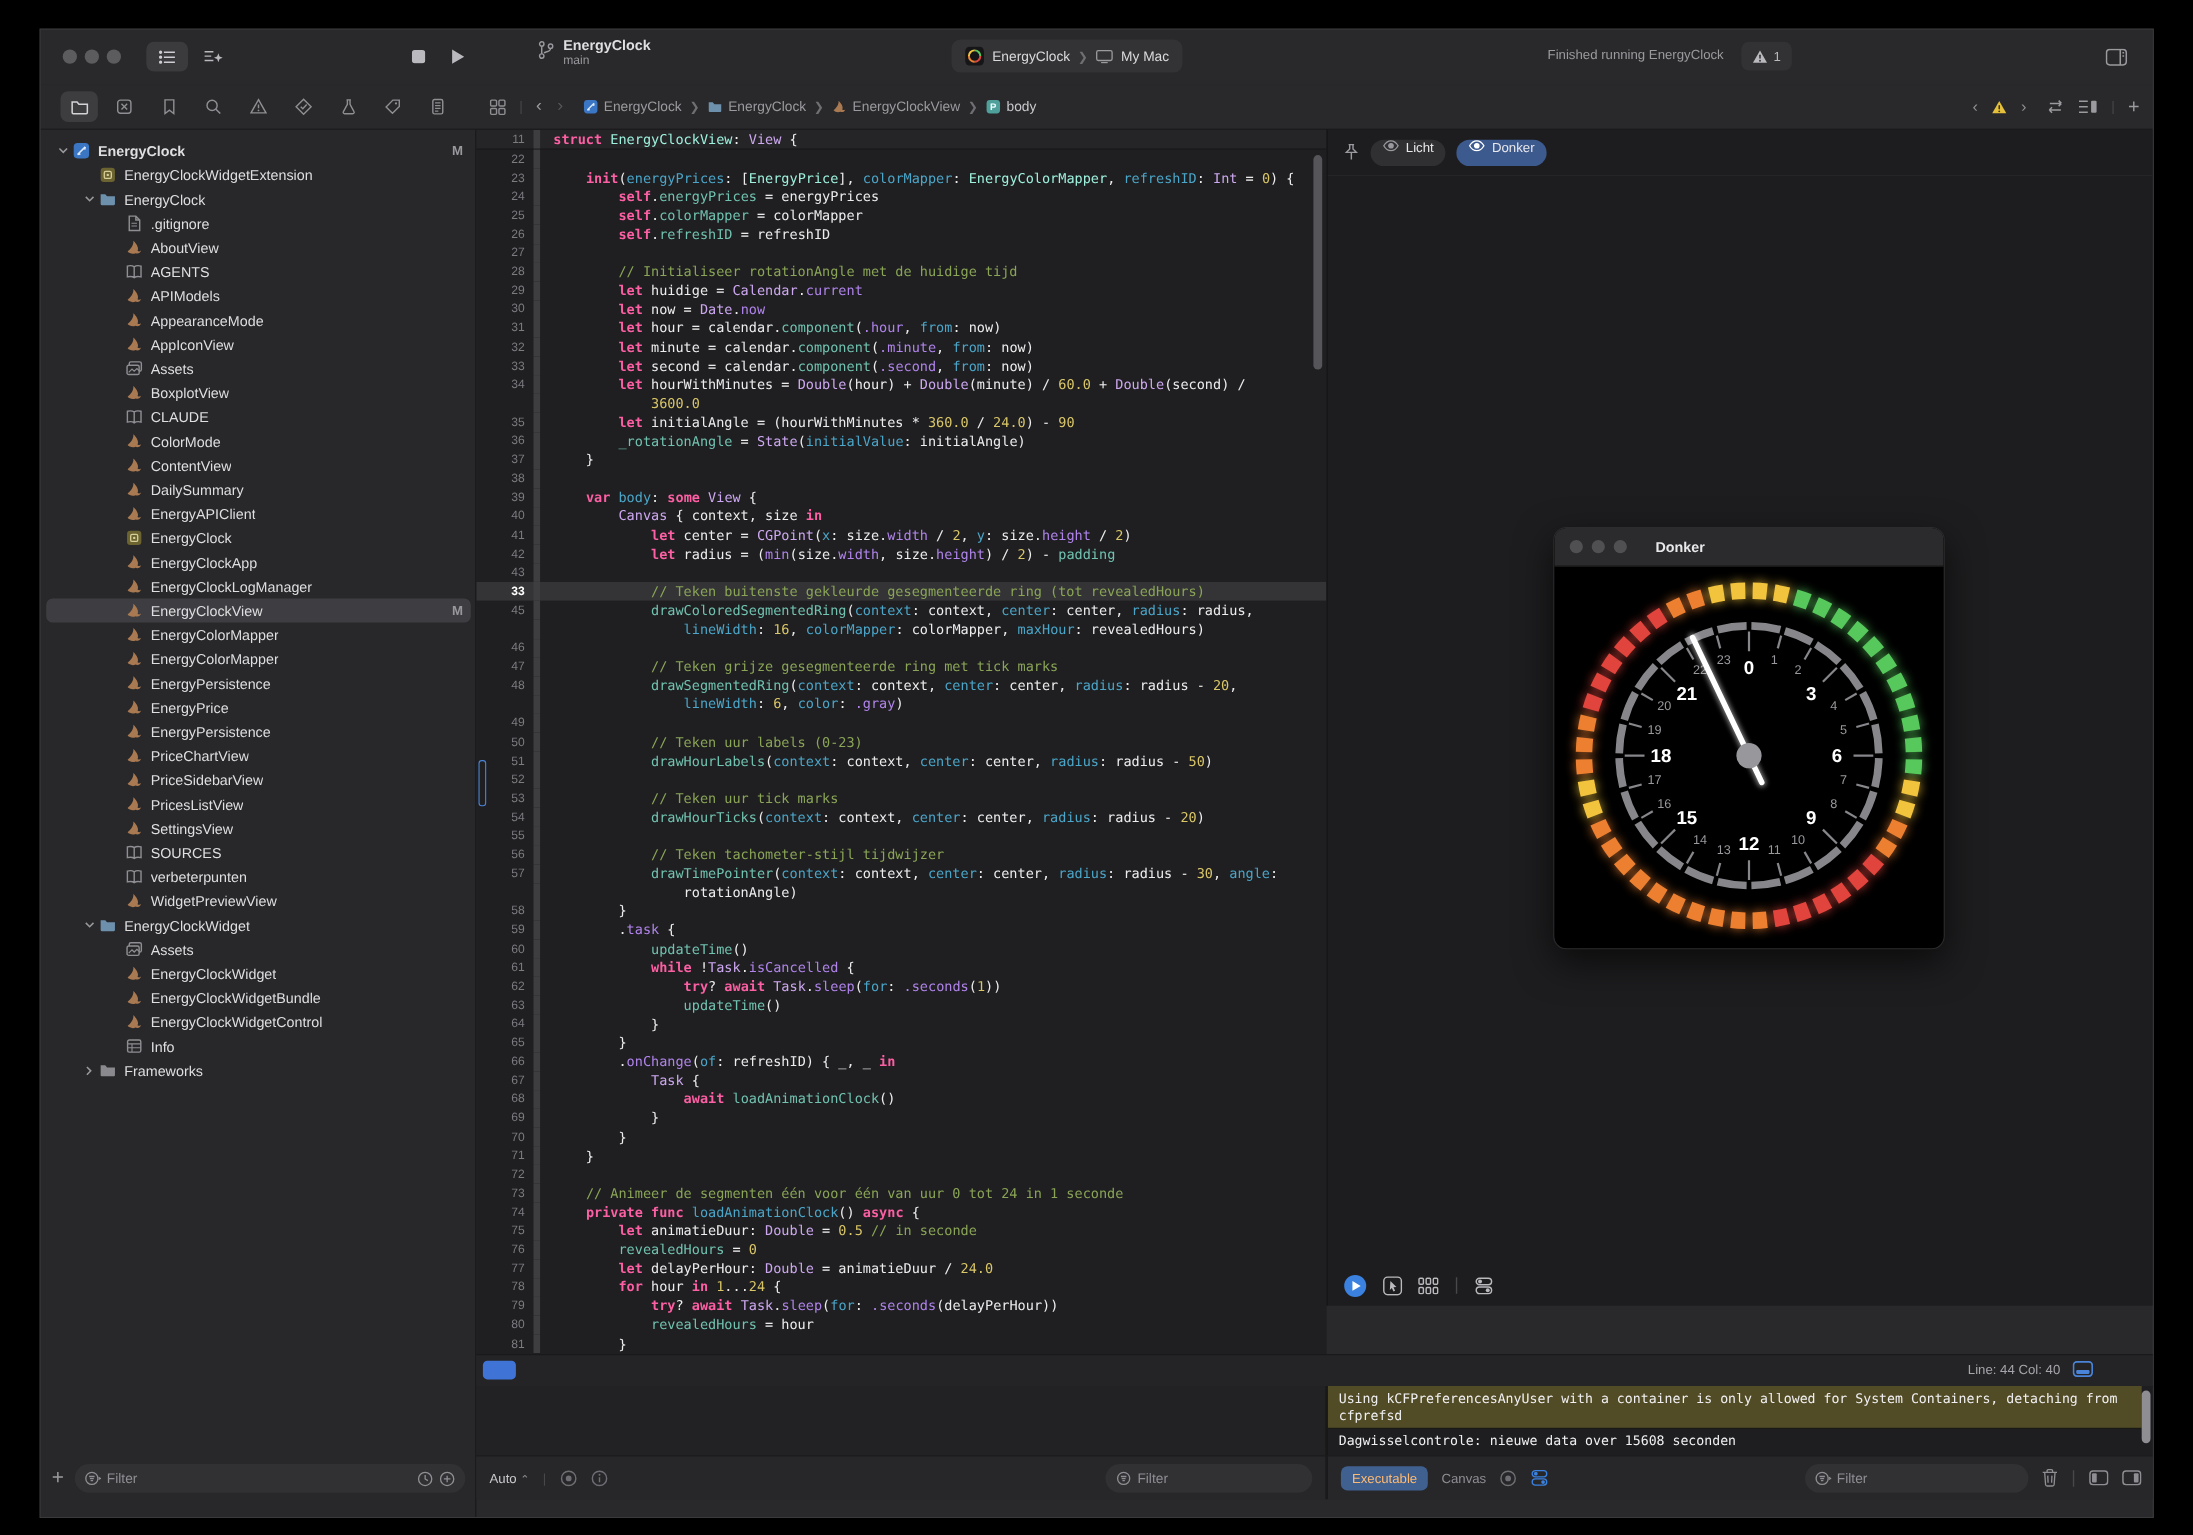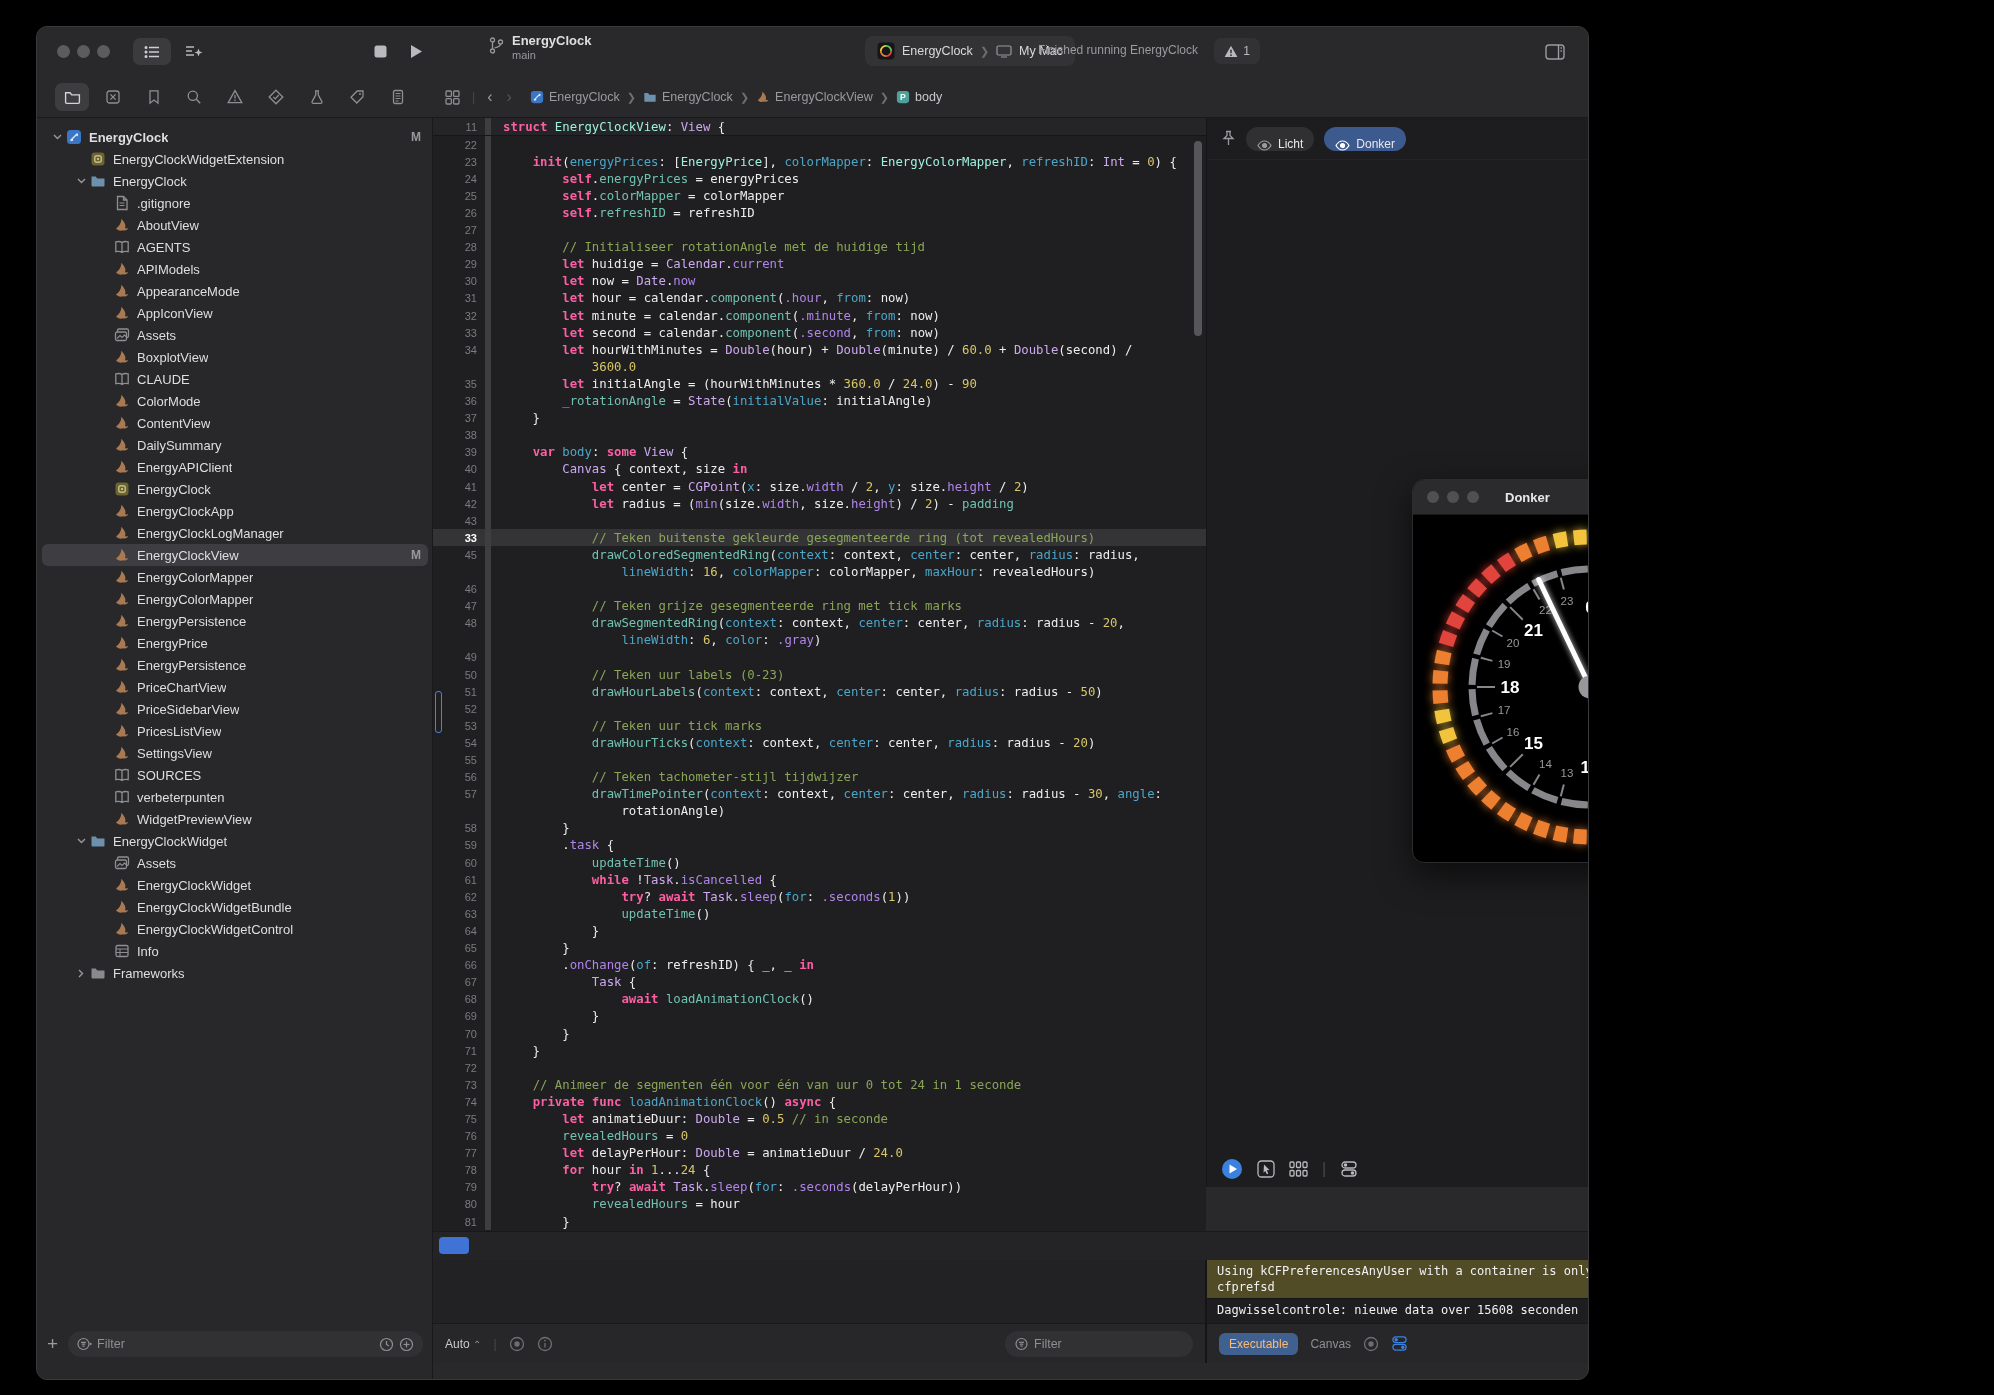--- a/index.html
+++ b/index.html
@@ -1,16 +1,16 @@
 <!DOCTYPE html>
 <html><head>
 <meta charset="utf-8">
 <style>
   html,body{margin:0;padding:0;background:#000;width:1994px;height:1395px;font-family:"Liberation Sans","DejaVu Sans",sans-serif;-webkit-font-smoothing:antialiased;}
-  #window{position:absolute;left:36px;top:26px;width:1553px;height:1354px;background:#29292b;border-radius:11px;overflow:hidden;border:1px solid #3a3a3c;box-sizing:border-box;}
+  #window{position:absolute;left:36px;top:26px;width:1922px;height:1354px;background:#29292b;border-radius:0;overflow:hidden;border:1px solid #3a3a3c;box-sizing:border-box;}
   
   #toolbar{position:absolute;left:0;top:0;width:100%;height:50px;background:#29292b;}
   .tl{position:absolute;top:18px;width:13px;height:13px;border-radius:50%;background:#5c5c5e;}
   .toolbtn{position:absolute;top:11px;height:27px;display:flex;align-items:center;justify-content:center;color:#c9c9cd;}
   .pillbtn{background:#3b3b3e;border-radius:7px;width:38px;}
   #branch-wrap{position:absolute;left:452px;top:6px;display:flex;align-items:flex-start;color:#dedee0;}
   #branch-name{font-size:13px;font-weight:700;color:#dfdfe1;}
   #branch-detail{font-size:11px;color:#98989d;margin-top:1px;}
   #scheme-pill{position:absolute;left:828px;top:9px;height:30px;background:#333335;border-radius:8px;display:flex;align-items:center;gap:7px;padding:0 12px;color:#d9d9dc;font-size:12.5px;}
   #run-status{position:absolute;right:390px;top:16px;font-size:12px;color:#9a9a9f;}
@@ -52,21 +52,21 @@
   #editor-bottombar{position:absolute;left:396px;top:1204px;width:1526px;height:28px;background:#242427;border-top:1px solid #19191b;border-bottom:1px solid #19191b;}
   #bluetag{position:absolute;left:6px;top:5px;width:30px;height:17px;background:#3f74d6;border-radius:4px;}
   #linecol{position:absolute;right:86px;top:6px;font-size:12px;color:#a5a5aa;}
   #linecol-icon{position:absolute;right:56px;top:5px;color:#4a84d8;}
   
   #debug{position:absolute;left:396px;top:1233px;width:773px;height:63px;background:#222225;border-right:1px solid #151517;box-sizing:border-box;}
   #debugbar{position:absolute;left:396px;top:1296px;width:773px;height:40px;background:#27272a;border-top:1px solid #19191b;display:flex;align-items:center;padding:0 12px;box-sizing:border-box;gap:12px;color:#c9c9cd;font-size:12px;border-right:1px solid #151517;}
   
   #canvaspane{position:absolute;left:1169px;top:91px;width:753px;height:1069px;background:#1d1d1f;border-left:1px solid #151517;box-sizing:border-box;}
   #canvashead{position:absolute;left:0;top:0;width:100%;height:42px;display:flex;align-items:center;gap:10px;padding:0 14px;box-sizing:border-box;border-bottom:1px solid #252527;}
-  .modepill{height:24px;border-radius:12px;display:flex;align-items:flex-end;gap:6px;padding:0 11px;font-size:12px;color:#e8e8ea;background:#303033;}
+  .modepill{height:24px;border-radius:12px;display:flex;align-items:flex-start;gap:6px;padding:0 11px;font-size:12px;color:#e8e8ea;background:#303033;}
   .modepill.sel{background:#3d5a8f;}
   #previewwin{position:absolute;left:205px;top:361px;width:356px;height:384px;background:#000;border-radius:12px;overflow:hidden;box-shadow:0 12px 34px rgba(0,0,0,.6);border:1px solid #2c2c2e;box-sizing:border-box;}
   #prevtitle{height:34px;background:#2b2b2d;display:flex;align-items:center;padding-left:14px;gap:8px;border-bottom:1px solid #1a1a1a;}
   .ptl{width:12px;height:12px;border-radius:50%;background:#505052;}
   #prevtitletext{color:#e8e8ea;font-size:13px;font-weight:700;margin-left:18px;}
   #canvasbar{position:absolute;left:0;bottom:0;width:100%;height:36px;display:flex;align-items:center;gap:14px;padding:0 14px;box-sizing:border-box;color:#b9b9be;}
   
   #console{position:absolute;left:1169px;top:1233px;width:753px;height:63px;background:#1e1e20;border-left:1px solid #151517;box-sizing:border-box;overflow:hidden;}
   .clog{font-family:"DejaVu Sans Mono","Liberation Mono",monospace;font-size:12px;color:#f0f0f2;padding:3px 10px;line-height:16px;}
   .clog.hl{background:#514b26;border-bottom:1px solid #141416;}

